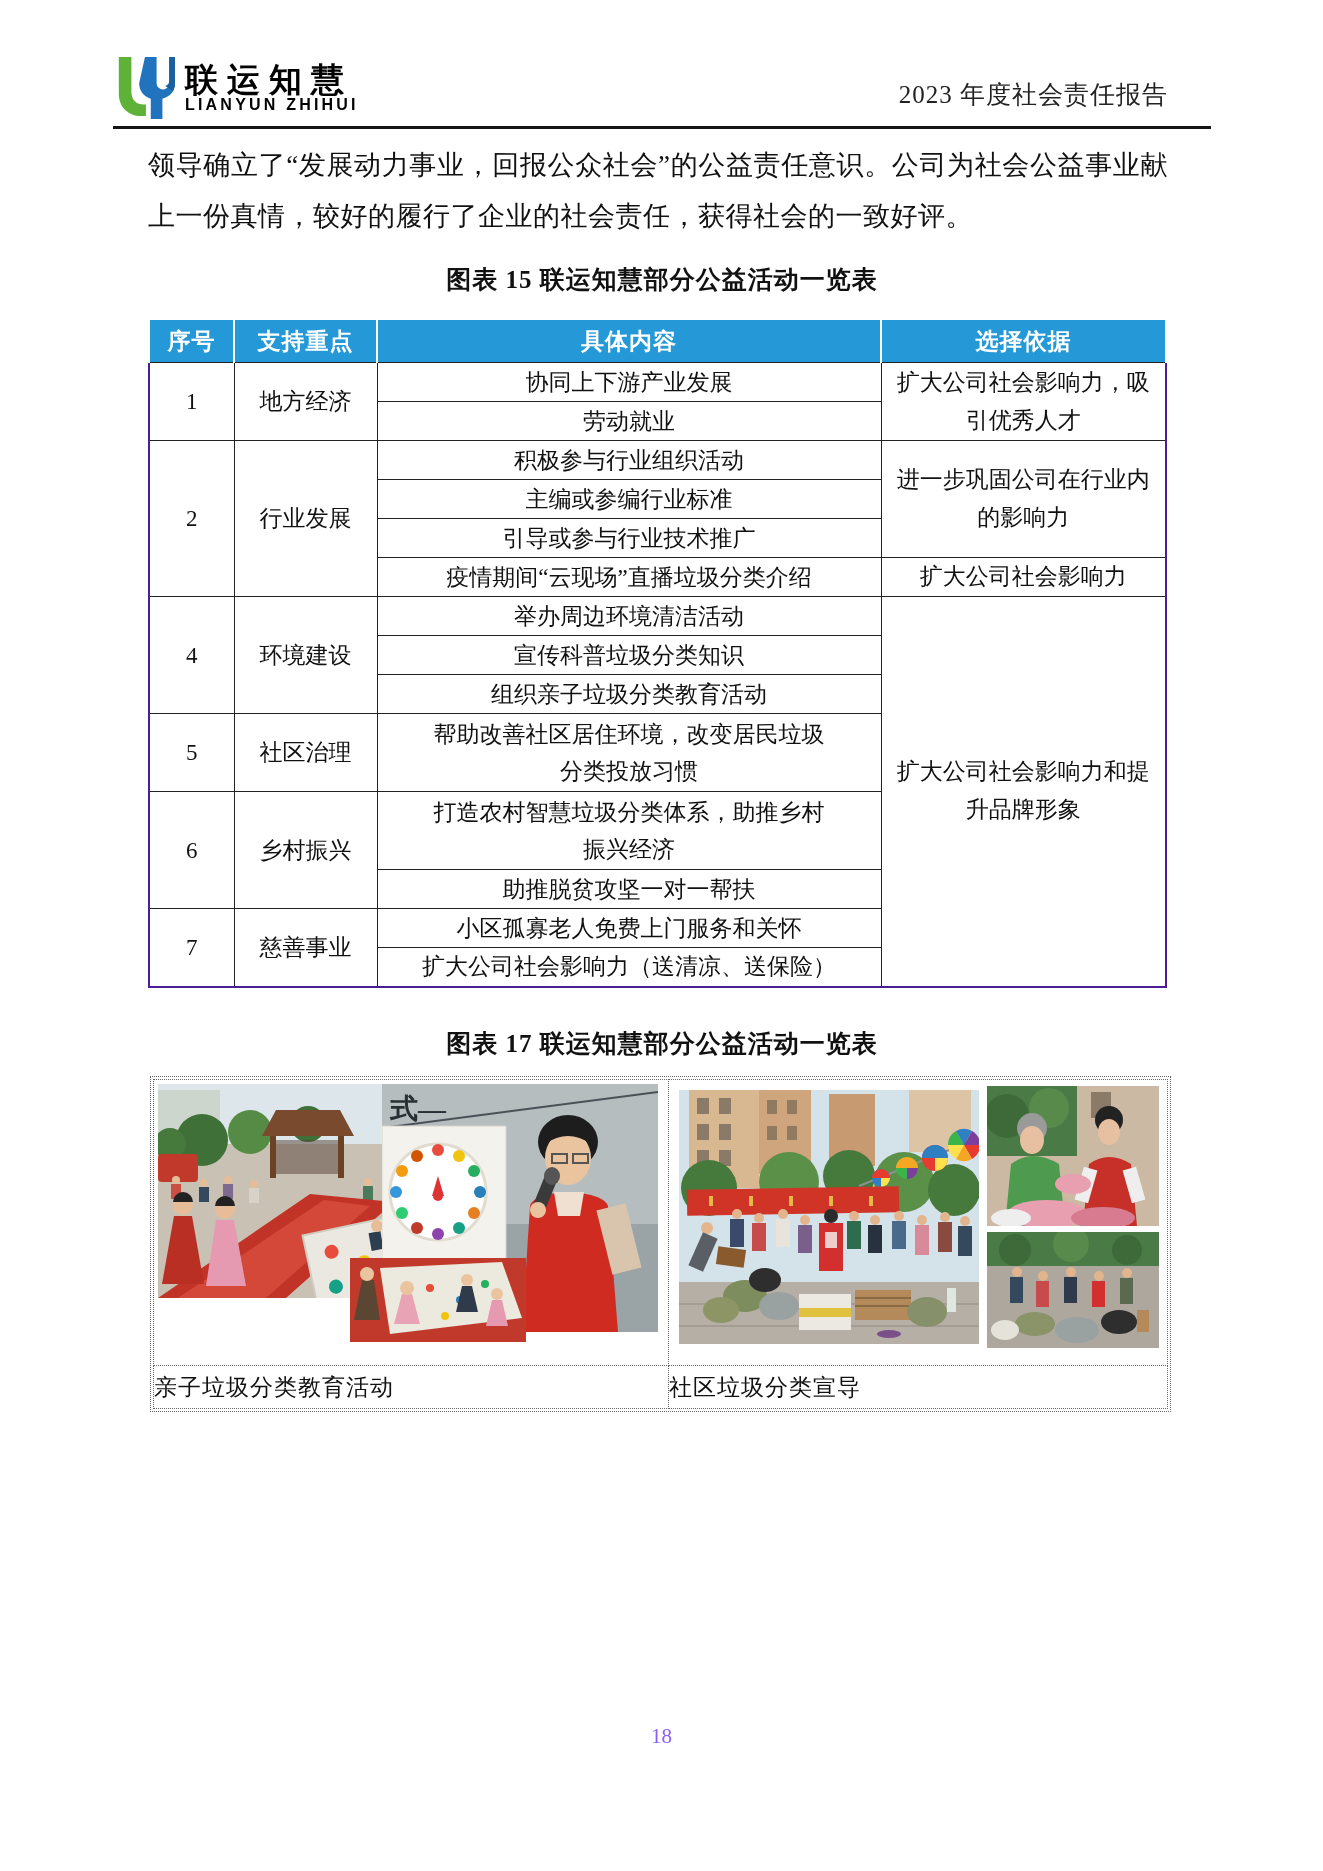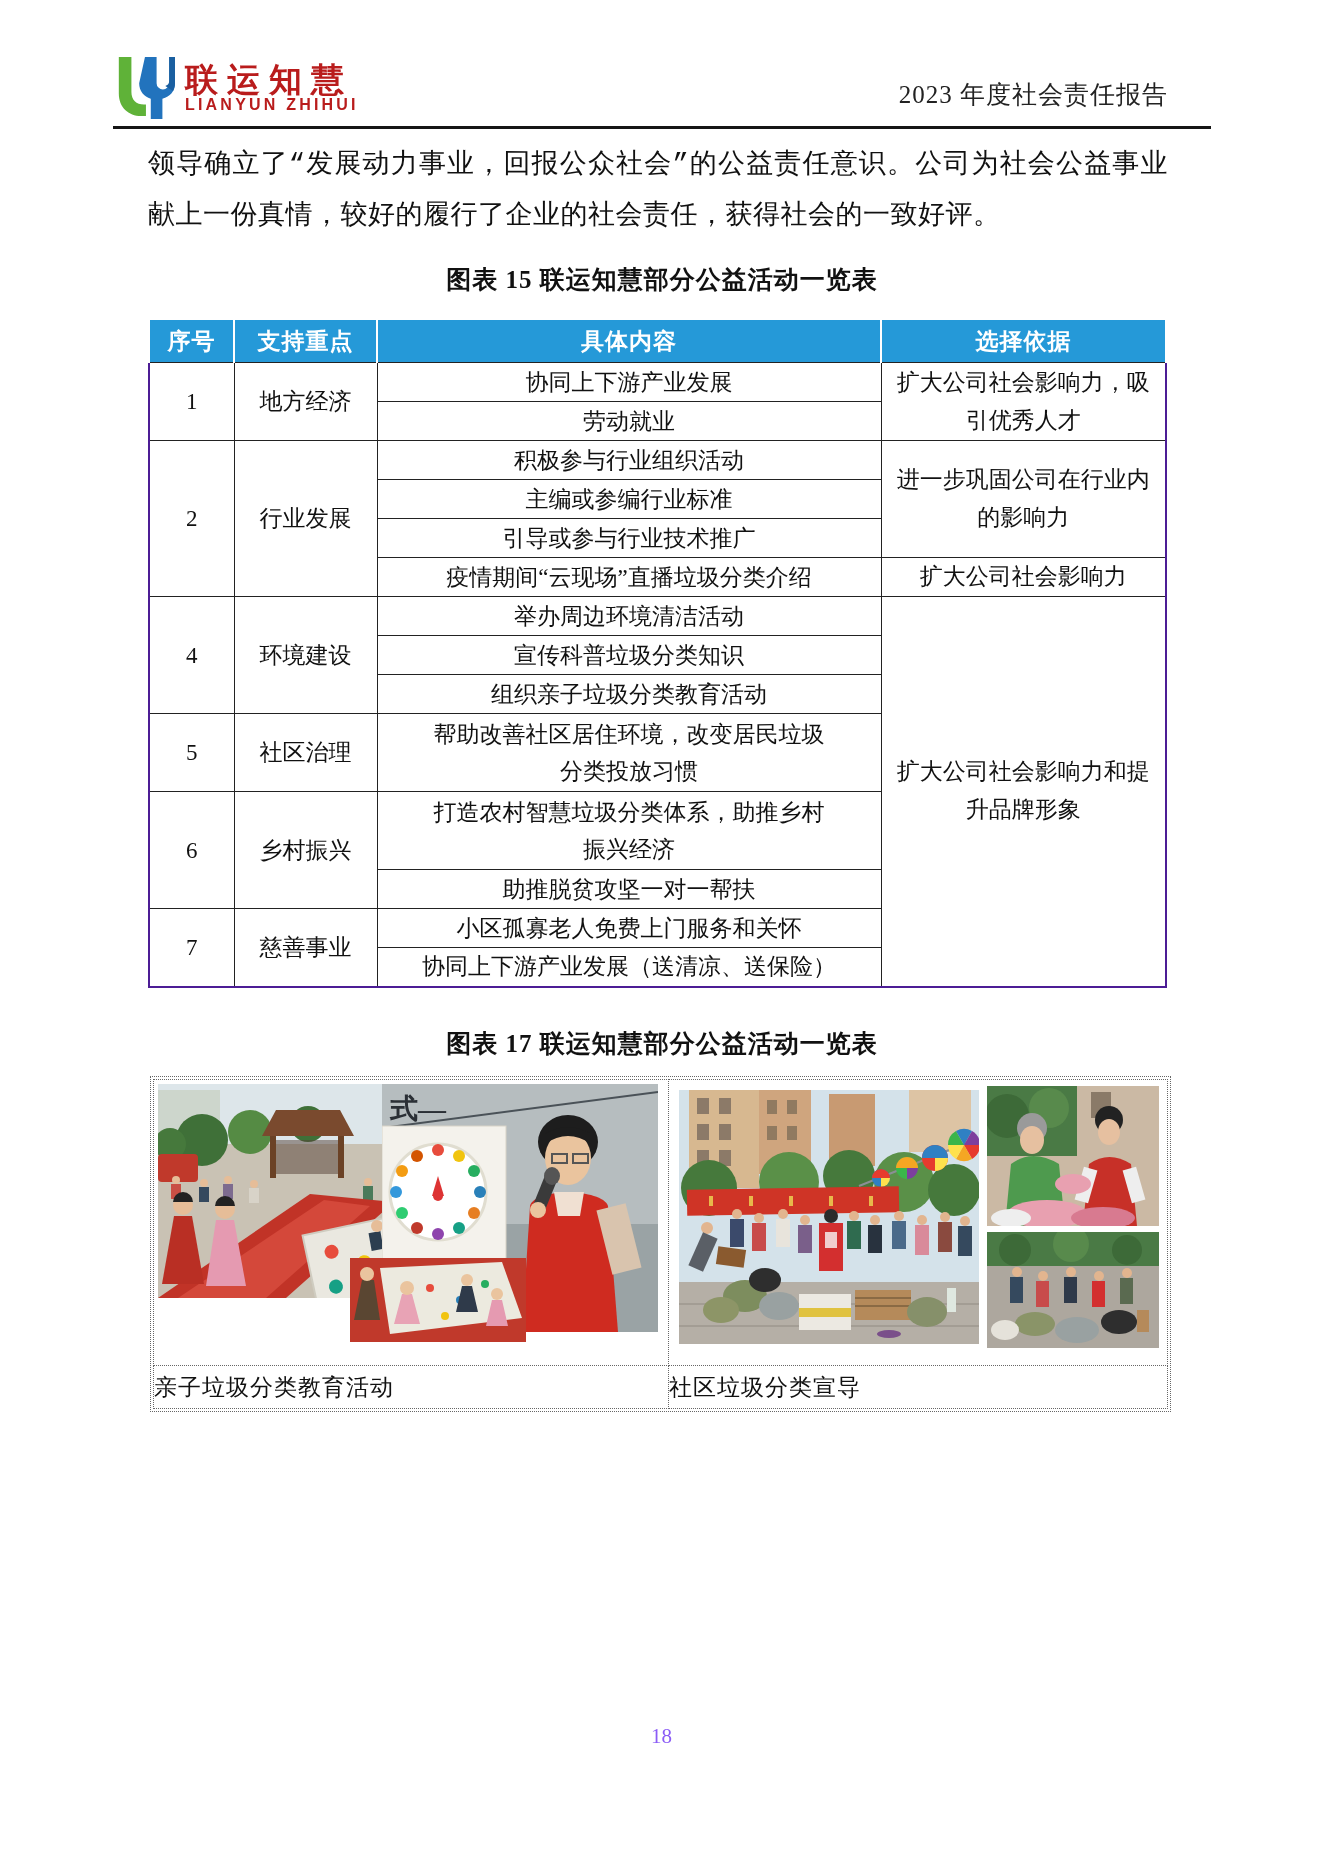--- a/index.html
+++ b/index.html
@@ -2,29 +2,29 @@
 <html><head>
 <meta charset="utf-8">
 <style>
   html,body{margin:0;padding:0;background:#e8e8e8;}
   #page{position:relative;width:1323px;height:1871px;background:#ffffff;margin:0 auto;
         font-family:"Liberation Serif","DejaVu Serif",serif;color:#111;overflow:hidden;}
 
   
   #logo{position:absolute;left:113px;top:56px;display:flex;align-items:center;}
   #logo .mark{width:62px;height:64px;}
-  #logo .lt{margin-left:10px;font-family:"Liberation Sans","DejaVu Sans",sans-serif;color:#b91c1c;}
+  #logo .lt{margin-left:10px;font-family:"Liberation Sans","DejaVu Sans",sans-serif;color:#000000;}
   #logo .cn{font-size:33px;font-weight:bold;letter-spacing:9px;line-height:34px;white-space:nowrap;}
   #logo .en{font-size:16px;font-weight:bold;letter-spacing:3.2px;line-height:16px;}
   #report-title{position:absolute;top:78px;right:155px;font-size:25px;color:#222;letter-spacing:1px;}
   #header-rule{position:absolute;left:113px;top:126px;width:1098px;height:3px;background:#151515;}
 
   
   #para{position:absolute;left:148px;top:140px;width:1020px;font-size:27px;line-height:51px;
-        text-align:justify;letter-spacing:.5px;font-family:Liberation Mono, monospace;}
+        text-align:justify;letter-spacing:.5px;}
 
   
   .fig-title{position:absolute;left:113px;width:1098px;text-align:center;font-weight:bold;
              font-size:25px;letter-spacing:1px;}
   #t1-title{top:263px;}
   #t2-title{top:1027px;}
 
   
   #table1{position:absolute;left:148px;top:318px;border-collapse:collapse;table-layout:fixed;
           width:1017px;font-size:23px;}
@@ -142,21 +142,21 @@
         </tr>
         <tr>
           <td class="c3">助推脱贫攻坚一对一帮扶</td>
         </tr>
         <tr>
           <td class="c1" rowspan="2">7</td>
           <td class="c2" rowspan="2">慈善事业</td>
           <td class="c3">小区孤寡老人免费上门服务和关怀</td>
         </tr>
         <tr>
-          <td class="c3">协同上下游产业发展（送清凉、送保险）</td>
+          <td class="c3">扩大公司社会影响力（送清凉、送保险）</td>
         </tr>
       </tbody>
   </table>
 
   <div id="t2-title" class="fig-title">图表 17 联运知慧部分公益活动一览表</div>
 
   <div id="phototable">
     <table>
       <colgroup>
           <col style="width:515px">

